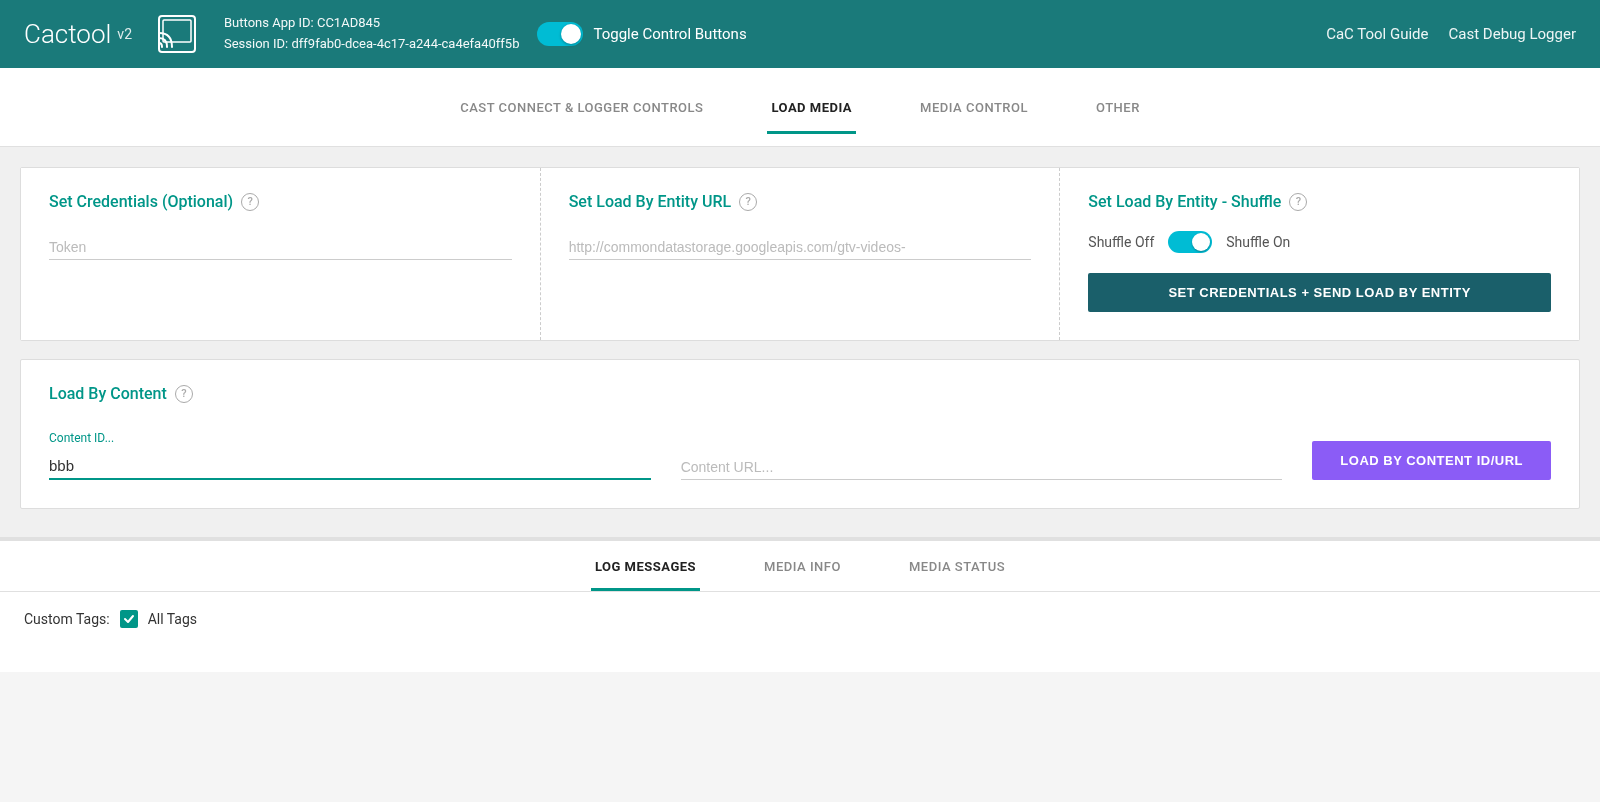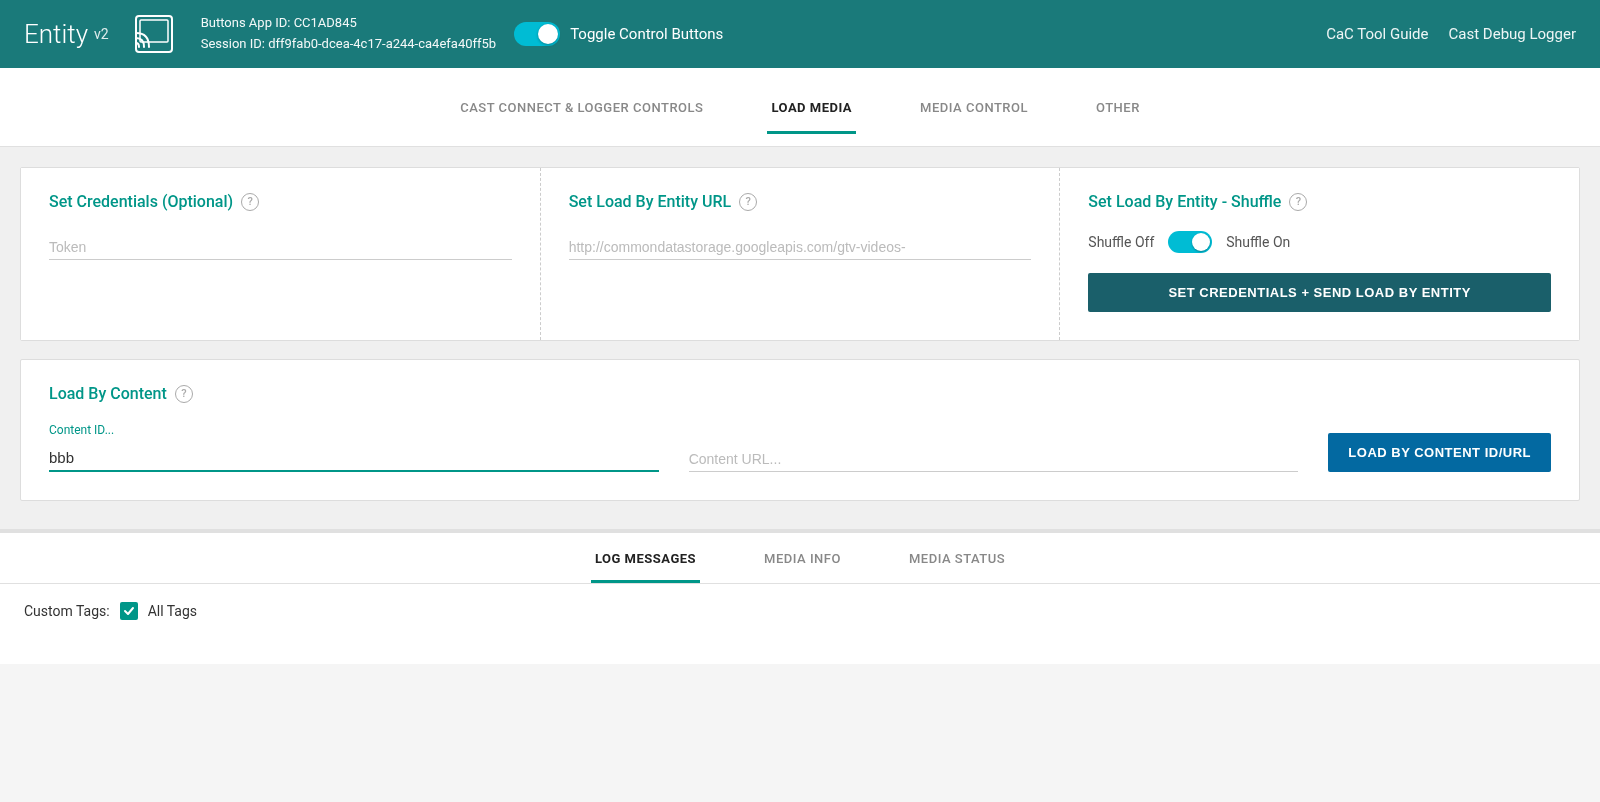--- a/index.html
+++ b/index.html
@@ -223,21 +223,21 @@
       background: white;
       border: 1px solid #ddd;
       padding: 24px 28px 28px;
       border-radius: 2px;
       margin-bottom: 18px;
     }
     .section-title {
       font-size: 16px;
       color: #009688;
       font-weight: 500;
-      margin-bottom: 20px;
+      margin-bottom: 28px;
       display: flex;
       align-items: center;
       gap: 8px;
     }
     .inputs-row {
       display: flex;
       align-items: flex-end;
       gap: 0;
     }
     .input-group {
@@ -266,24 +266,24 @@
       border: none;
       border-bottom: 1px solid #ccc;
       outline: none;
       font-size: 14px;
       color: #999;
       padding: 8px 0 4px;
       background: transparent;
     }
     .field-input-url::placeholder { color: #bbb; }
     .load-btn {
-      background: #0369a1;
-      color: white;
-      border: none;
-      padding: 12px 20px;
+      background: #8b5cf6;
+      color: white;
+      border: none;
+      padding: 12px 28px;
       font-size: 13px;
       font-weight: 700;
       letter-spacing: 0.5px;
       cursor: pointer;
       text-transform: uppercase;
       white-space: nowrap;
       border-radius: 2px;
       margin-left: auto;
       align-self: flex-end;
     }
@@ -349,21 +349,21 @@
       height: 2px;
       background: #e0e0e0;
       margin: 0;
     }
   </style>
 </head>
 <body>
 
 <header class="header">
   <div class="header-logo">
-    <span class="logo-text">Entity</span>
+    <span class="logo-text">Cactool</span>
     <span class="logo-v2">v2</span>
 
     <svg class="cast-icon" viewBox="0 0 38 38" fill="none" xmlns="http://www.w3.org/2000/svg">
       <rect x="1" y="1" width="36" height="36" rx="3" stroke="white" stroke-width="2" fill="none"></rect>
       <rect x="5" y="5" width="28" height="22" rx="1" fill="none" stroke="white" stroke-width="1.5"></rect>
       <path d="M1 28 Q4 28 4 32" stroke="white" stroke-width="2" fill="none" stroke-linecap="round"></path>
       <path d="M1 23 Q9 23 9 32" stroke="white" stroke-width="2" fill="none" stroke-linecap="round"></path>
       <path d="M1 18 Q14 18 14 32" stroke="white" stroke-width="2" fill="none" stroke-linecap="round"></path>
     </svg>
   </div>

